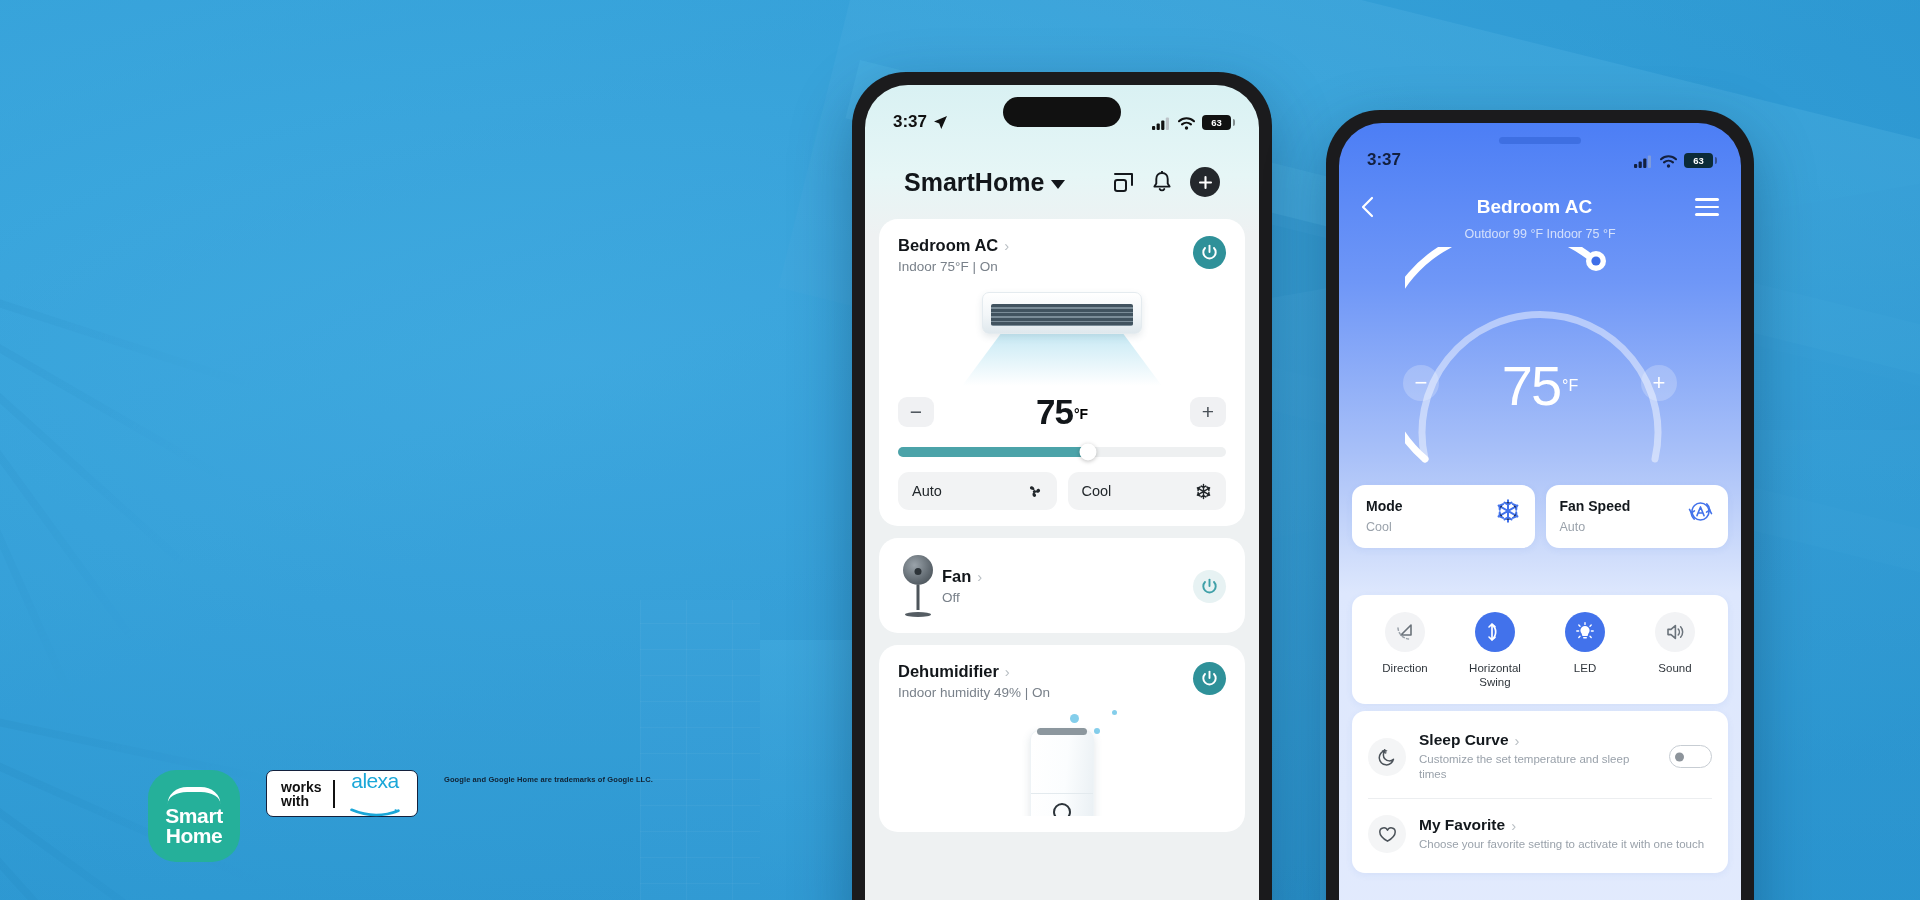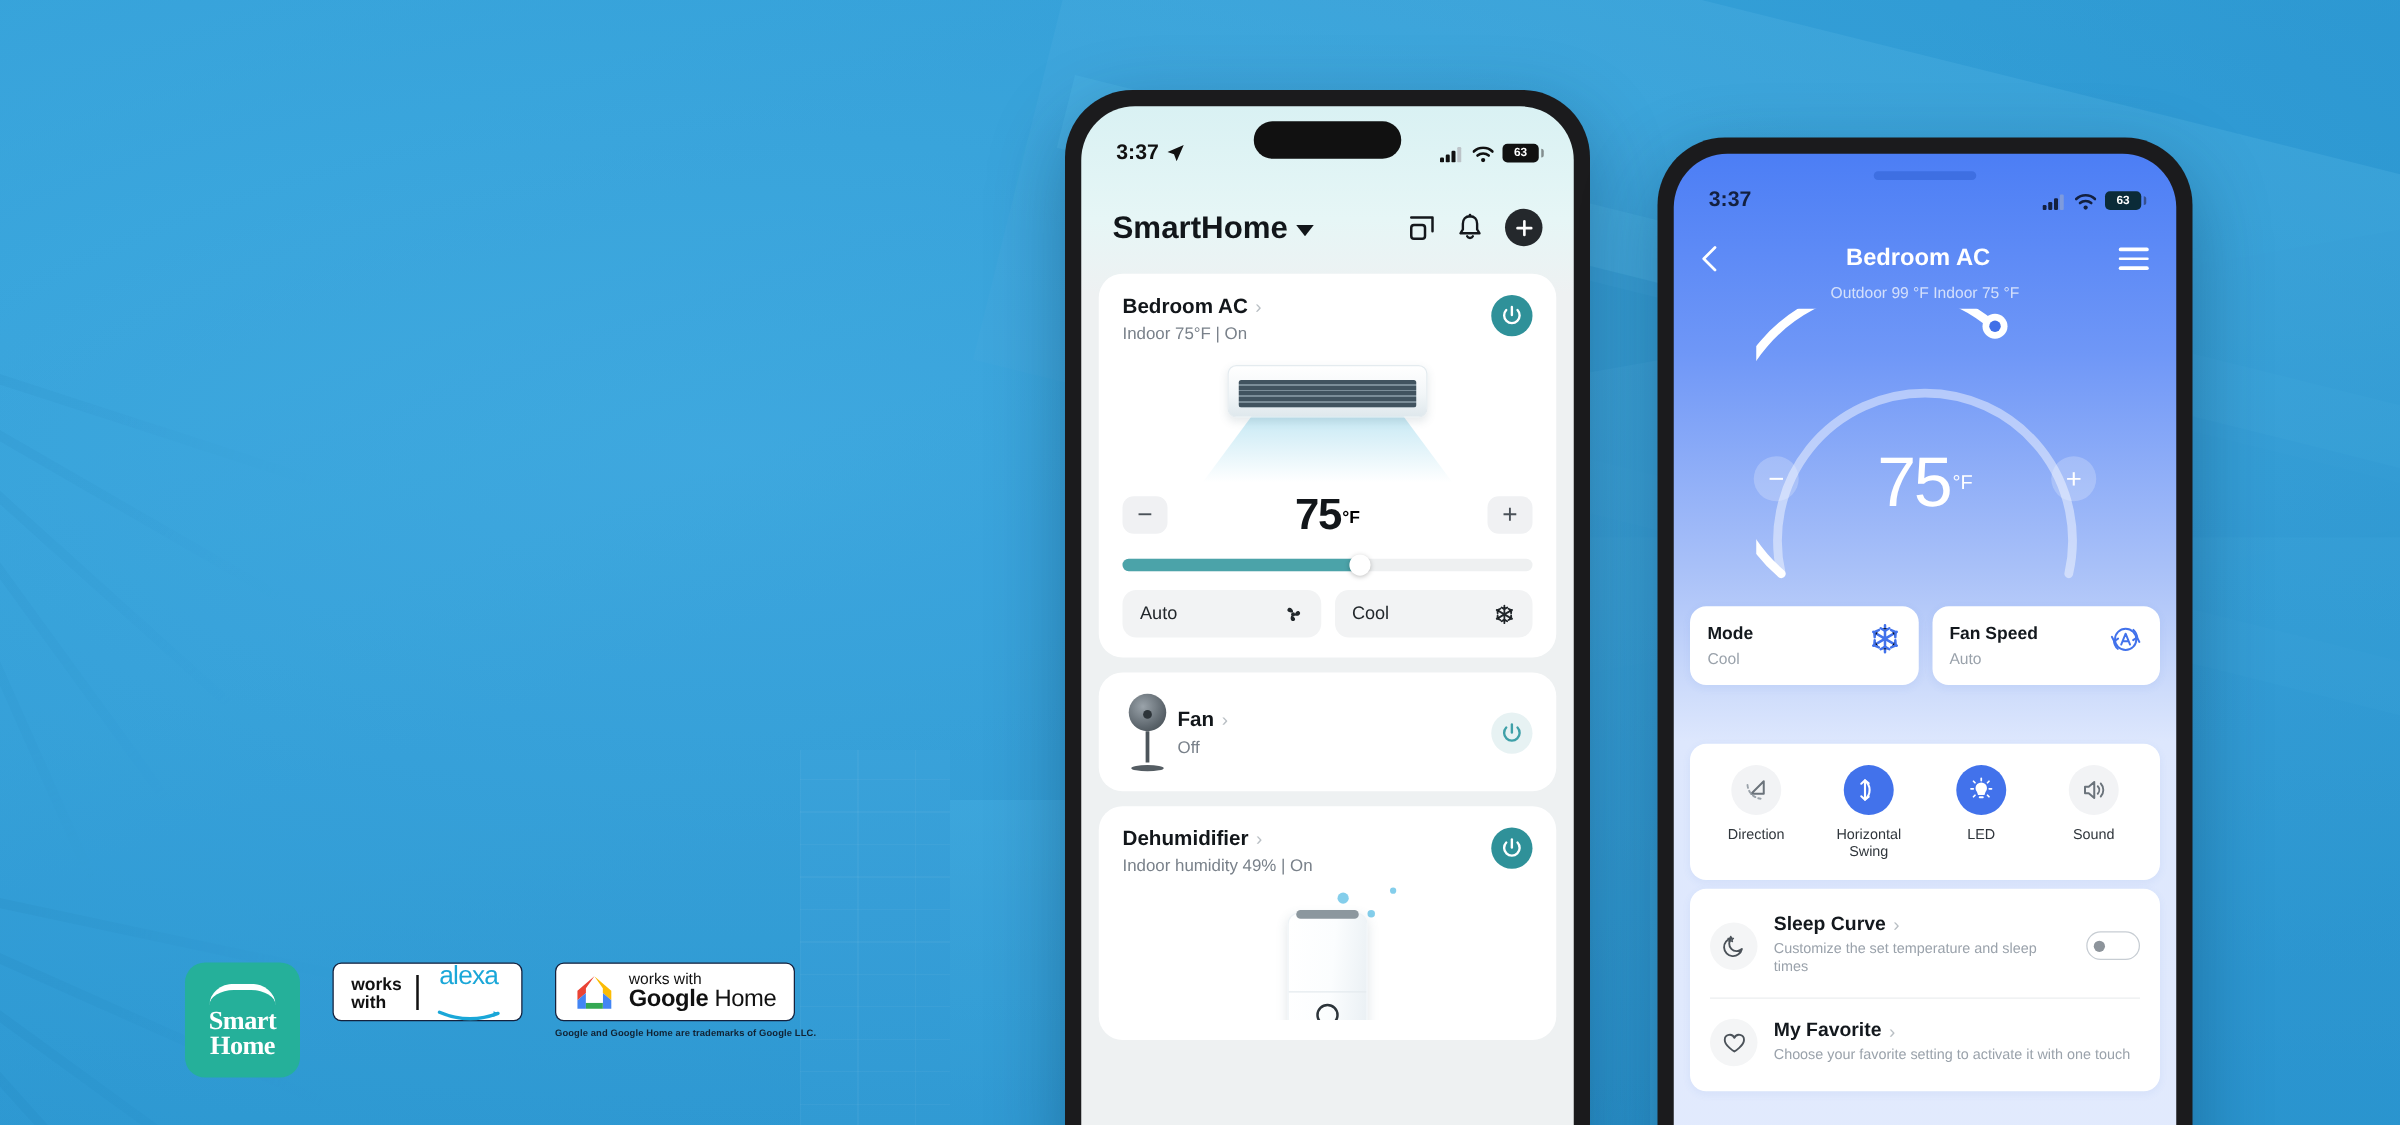--- a/index.html
+++ b/index.html
@@ -70,23 +70,23 @@
     background:radial-gradient(ellipse at 30% 40%, rgba(255,255,255,.05), rgba(20,110,165,.18) 85%);
   }
   .bg-tint { position:absolute; inset:0; background:rgba(47,160,219,.42); }
 
   
   .badges {
     position:absolute; left:148px; bottom:38px;
     display:flex; align-items:flex-start; gap:26px; z-index:6;
   }
   .sh-logo {
-    width:92px; height:92px; border-radius:16px; background:#25b09a;
+    width:92px; height:92px; border-radius:28px; background:#25b09a;
     display:flex; flex-direction:column; align-items:center; justify-content:center;
-    color:#fff; position:relative; flex:none;font-family:Liberation Serif, serif;
+    color:#fff; position:relative; flex:none;
   }
   .sh-roof {
     width:46px; height:17px; border-top:5px solid #fff;
     border-radius:40px 40px 0 0; margin-bottom:2px;
     transform:scaleX(1.15);
   }
   .sh-text { font-size:21px; font-weight:bold; line-height:20px; text-align:center; letter-spacing:-.4px; }
 
   .badge-box {
     background:#fff; border-radius:7px; border:1.5px solid #14213d;
@@ -143,21 +143,21 @@
   }
   .bat::after {
     content:""; position:absolute; right:-4px; top:4px; width:2.5px; height:7px;
     background:rgba(17,17,17,.45); border-radius:0 2px 2px 0;
   }
   .bat-light { background:#0b2b38; }
 
   .app-header {
     position:absolute; left:0; right:0; top:70px; height:54px;
     display:flex; align-items:center; justify-content:space-between;
-    padding:0 25px;
+    padding:0 39px;
     gap:39px;
   }
   .app-title { font-size:25px; font-weight:bold; color:#12161a; display:flex; align-items:center; gap:7px; }
   .caret-down {
     width:0; height:0; border-left:7px solid transparent; border-right:7px solid transparent;
     border-top:9px solid #12161a; margin-top:5px;
   }
   .hdr-icons { display:flex; align-items:center; gap:18px; }
   .add-btn {
     width:30px; height:30px; border-radius:50%; background:#24282c;
@@ -397,37 +397,20 @@
     <div class="alexa-wrap">
       <div class="alexa-word">alexa</div>
       <svg class="alexa-smile" viewBox="0 0 56 10">
         <path d="M2 2 Q28 13 54 3" stroke="#1aa7d8" stroke-width="3" fill="none" stroke-linecap="round"></path>
         <path d="M50 1 L55 3 L50 6 Z" fill="#1aa7d8"></path>
       </svg>
     </div>
   </div>
 
   <div class="google-col">
-    <div class="badge-box ww-google">
-      <svg class="gh-icon" viewBox="0 0 34 31">
-        <path d="M17 2 L31 14 L31 29 L24 29 L24 17 L10 17 L10 29 L3 29 L3 14 Z" fill="none"></path>
-        <path d="M17 2 L3 14 L3 22 L10 16 L10 12 Z" fill="#ea4335"></path>
-        <path d="M17 2 L31 14 L31 22 L24 16 L24 12 Z" fill="#fbbc05"></path>
-        <path d="M3 22 L3 29 L10 29 L10 16 Z" fill="#4285f4"></path>
-        <path d="M24 16 L24 29 L31 29 L31 22 Z" fill="#4285f4"></path>
-        <path d="M10 24 L24 24 L24 29 L10 29 Z" fill="#34a853"></path>
-        <path d="M10 16 L24 16 L24 24 L10 24 Z" fill="#fff"></path>
-      </svg>
-      <div class="google-col">
-        <div class="g-txt-small">works with</div>
-        <div class="g-txt-big">
-          <span class="g-bold">Google</span><span> Home</span>
-        </div>
-      </div>
-    </div>
     <div class="trademark">Google and Google Home are trademarks of Google LLC.</div>
   </div>
 </div>
 
 <div class="phone" id="phone-left">
   <div class="phone-screen">
 
     <div class="notch-pill"></div>
 
     <div class="statusbar">

